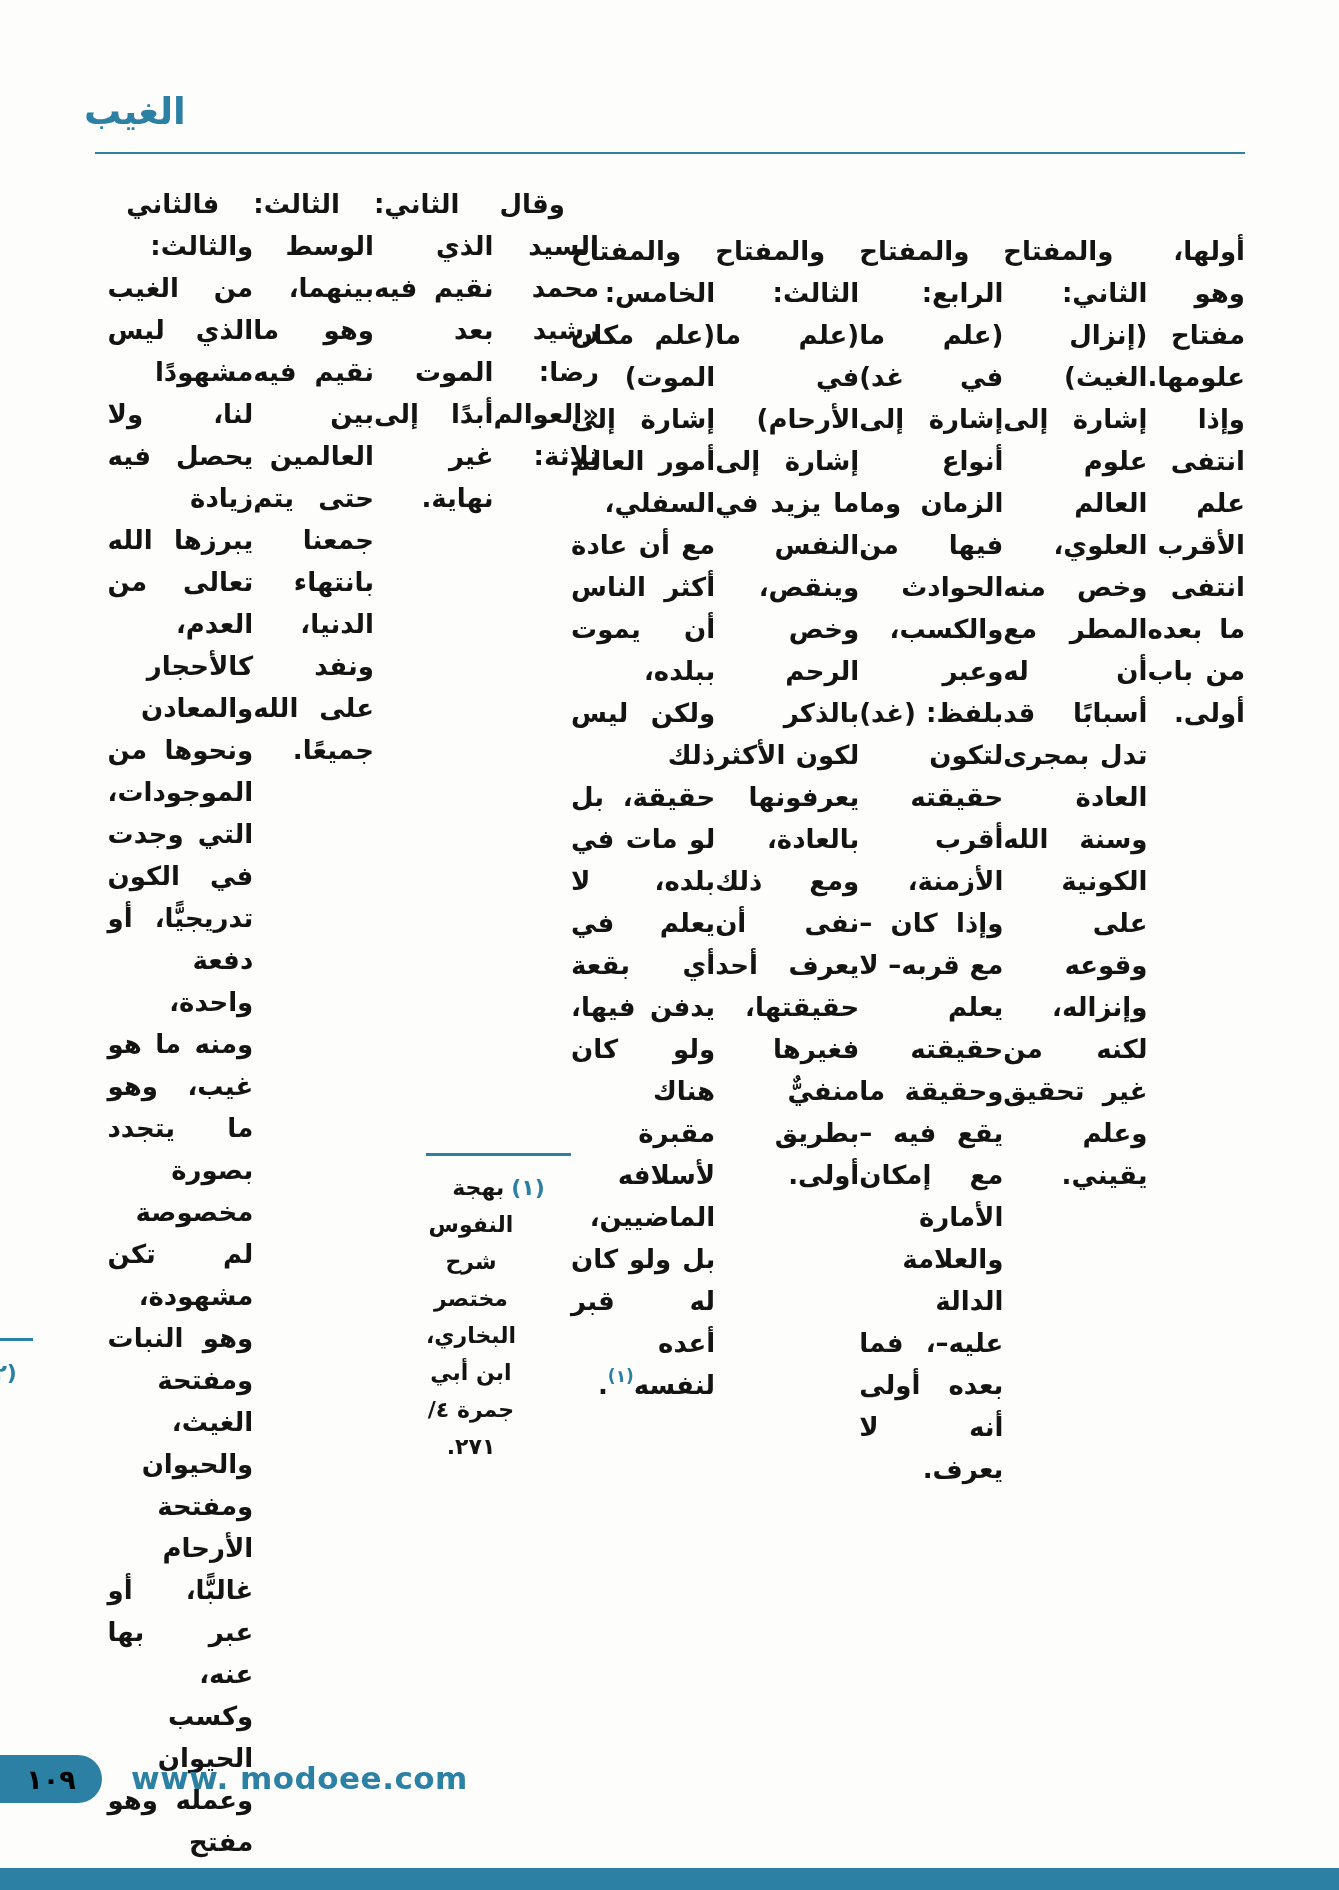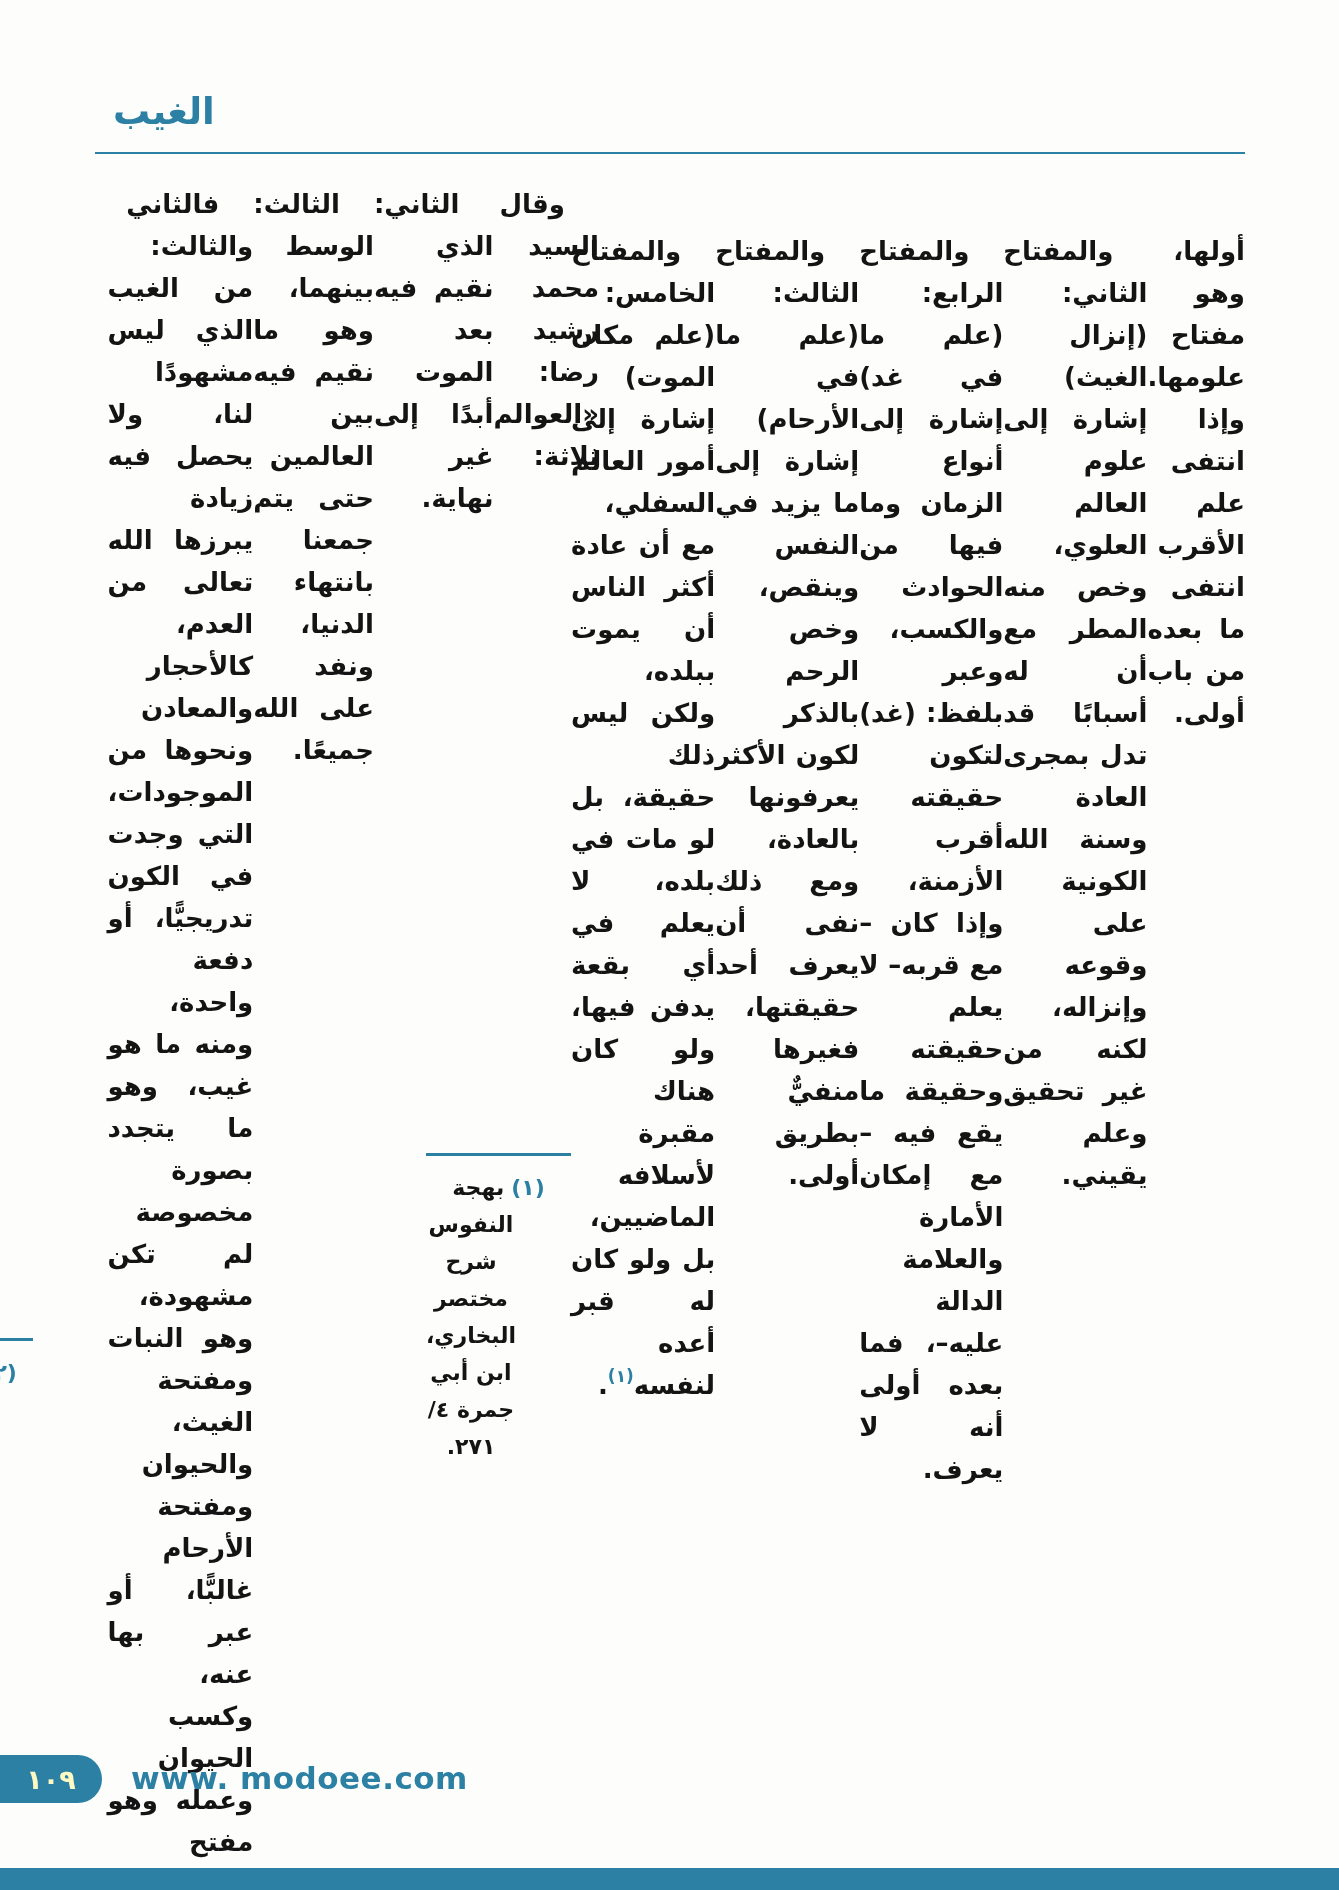--- a/index.html
+++ b/index.html
@@ -13,21 +13,21 @@
     height: 1890px;
     margin: 0 auto;
     background: var(--page-bg);
     overflow: hidden;
   }
 
   
   .header-title {
     position: absolute;
     top: 90px;
-    left: 113px;
+    left: 84px;
     direction: rtl;
     font-size: 37px;
     font-weight: bold;
     color: var(--accent);
     line-height: 1.2;
   }
   .header-rule {
     position: absolute;
     top: 152px;
     left: 95px;
@@ -102,21 +102,21 @@
     position: absolute;
     left: 0;
     bottom: 87px;
     width: 102px;
     height: 48px;
     background: var(--accent);
     border-radius: 0 26px 26px 0;
     display: flex;
     align-items: center;
     justify-content: center;
-    color: #fef9c3;
+    color: #000000;
     font-size: 27px;
     font-weight: bold;
     direction: rtl;
   }
   .website {
     position: absolute;
     left: 131px;
     bottom: 94px;
     color: var(--accent);
     font-size: 31px;

